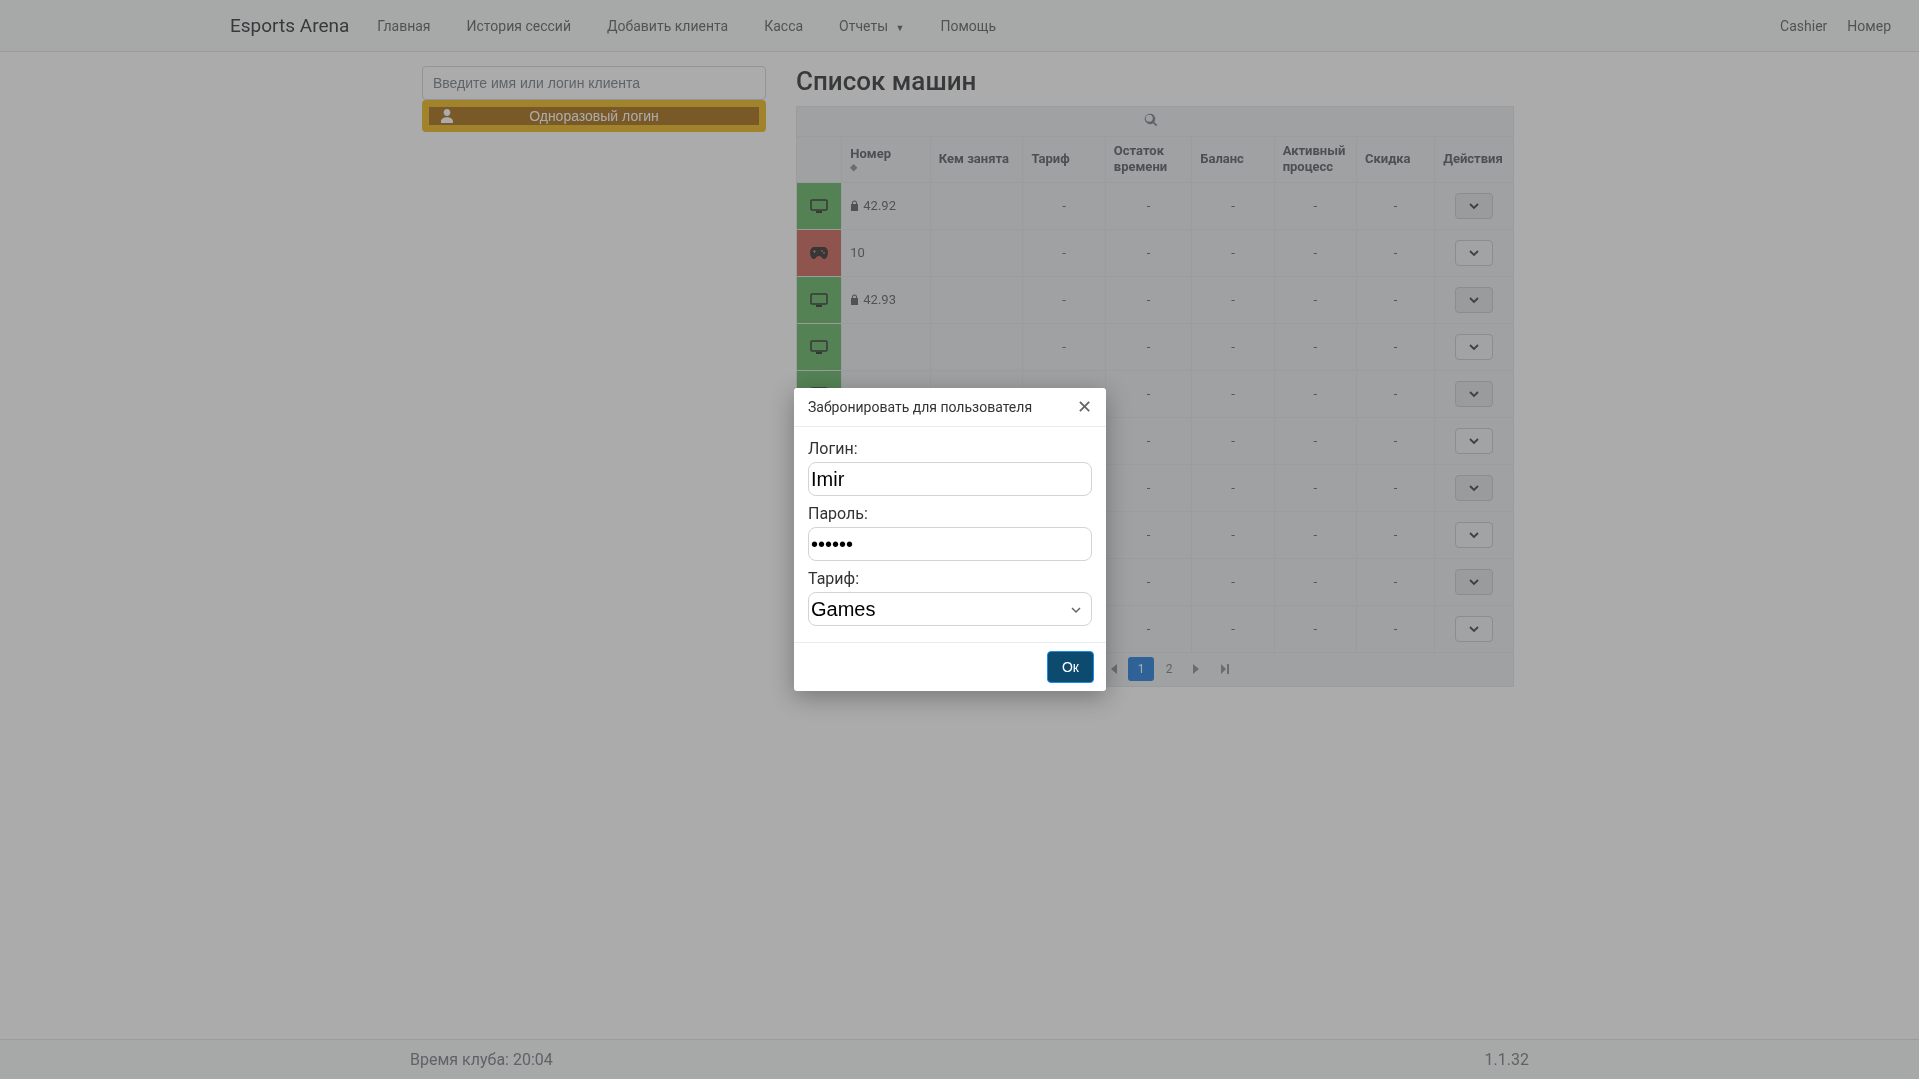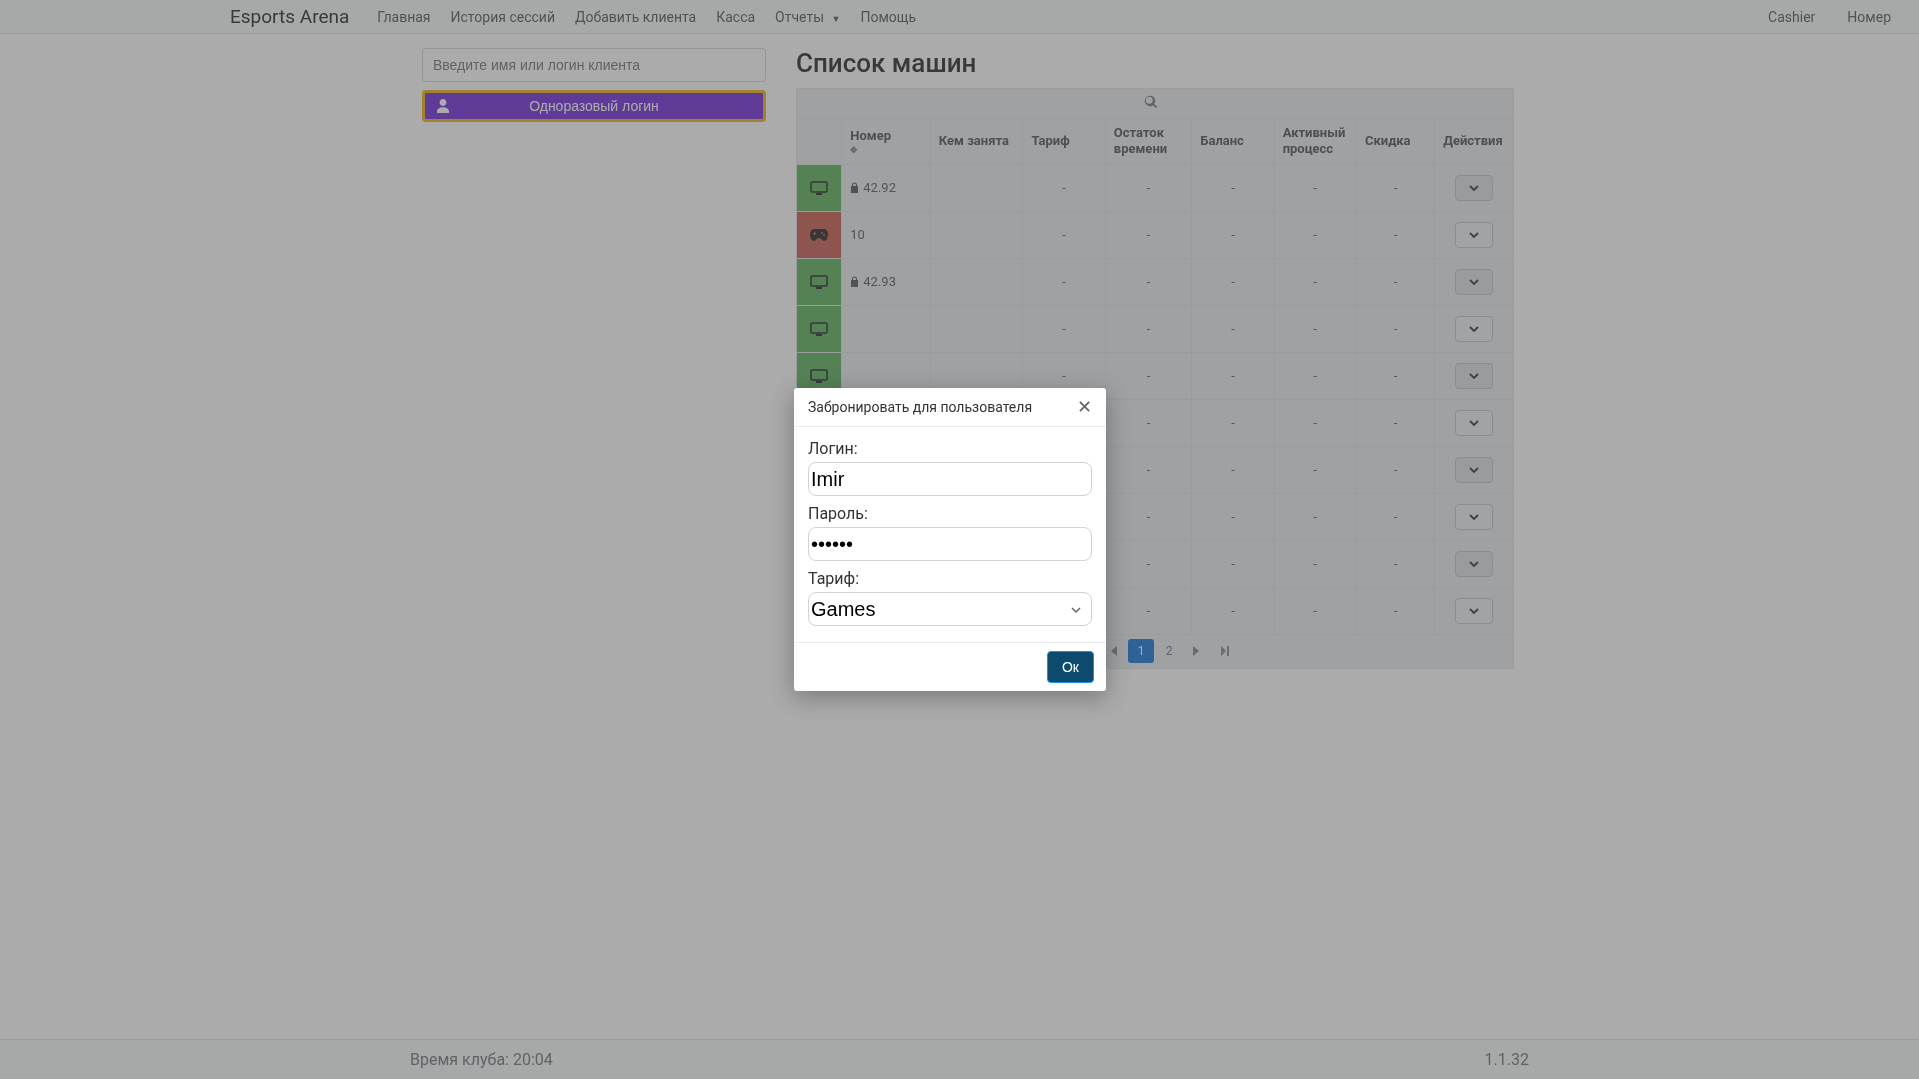--- a/index.html
+++ b/index.html
@@ -8,40 +8,40 @@
     font-size: 14px;
     color: #212529;
     background: #fff;
     width: 1919px;
     height: 1079px;
     position: relative;
     overflow: hidden;
   }
   
   .navbar {
-    height: 34px;
+    height: 52px;
     background: #f8f9fa;
     display: flex;
     align-items: center;
     padding: 0 18px 0 230px;
     border-bottom: 1px solid #e0e0e0;
   }
   .navbar-brand {
     font-size: 19px;
     color: #212529;
     margin-right: 18px;
   }
-  .nav-left { display: flex; align-items: center; gap: 0; }
+  .nav-left { display: flex; align-items: center; gap: 16px; }
   .nav-item {
     padding: 8px 10px;
     color: #555;
     cursor: pointer;
     font-size: 14px;
   }
-  .nav-right { margin-left: auto; display: flex; gap: 12px;}
+  .nav-right { margin-left: auto; display: flex; gap: 0;}
   .dropdown-caret { margin-left:4px; font-size:9px;}
   
   .main-wrap {
     display: flex;
     padding: 14px 0 0 0;
     justify-content: flex-start;
   }
   .left-col {
     width: 344px;
     margin-left: 422px;
@@ -61,25 +61,24 @@
     height: 34px;
     border: 1px solid #ced4da;
     border-radius: 4px;
     padding: 0 10px;
     font-size: 14px;
     background: #fff;
     color:#495057;
   }
   .search-input::placeholder { color:#6c757d; }
   .onetime-btn {
-    margin-top: 8px;
     width: 100%;
     height: 32px;
-    background: #6d28d9;
-    border: 3px solid #eab308;
+    background: #a16207;
+    border: 7px solid #eab308;
     color: #fff;
     border-radius: 4px;
     display:flex;
     align-items:center;
     justify-content:center;
     position:relative;
     cursor: pointer;
     font-size:14px;
   }
   .onetime-btn .user-icon{

